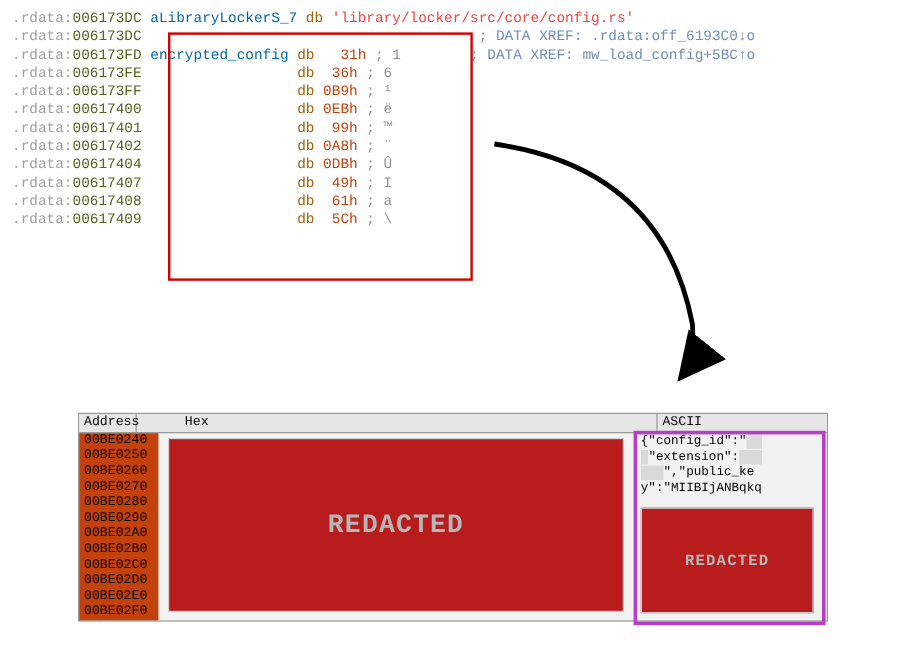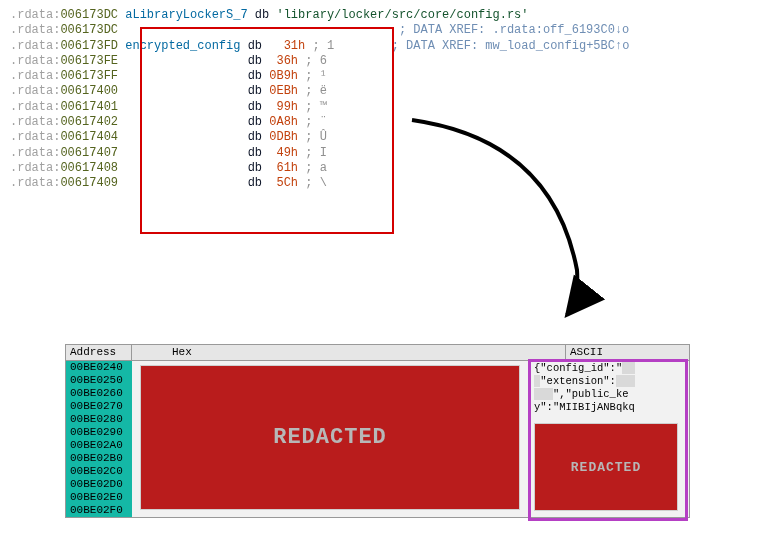--- a/index.html
+++ b/index.html
@@ -4,39 +4,39 @@
   <style>
     * { margin:0; padding:0; box-sizing:border-box; }
     body { font-family: Consolas, 'Courier New', monospace; font-size:12px;
            background:#fff; width:760px; height:543px; position:relative;
            overflow:hidden; }
     .ida { position:absolute; top:8px; left:10px; line-height:15.3px; }
     .row { white-space:pre; }
     .sec  { color:#a0a0a0; }
     .addr { color:#54631e; }
     .name { color:#0369a1; }
-    .kw   { color:#0f172a; }
+    .kw   { color:#a16207; }
     .hex  { color:#c2410c; }
     .sep  { color:#909090; }
-    .str  { color:#14532d; }
+    .str  { color:#ef4444; }
     .xref { color:#6f8eb4; }
     .red-box { position:absolute; top:27px; left:140px; width:254px;
                height:207px; border:2px solid #d40000; pointer-events:none; }
     .arrow { position:absolute; top:110px; left:402px; width:250px;
              height:220px; pointer-events:none; }
     .hexd { position:absolute; top:344px; left:65px; width:625px;
             border:1px solid #999; background:#f2f2f2; font-size:11px;
             line-height:13px; }
     .hexd-head { display:flex; background:#e6e6e6; border-bottom:1px solid #999; }
     .hexd-head div { padding:1px 4px; border-right:1px solid #999; }
-    .h-addr { width:66px; }
+    .h-addr { width:48px; }
     .h-hex  { width:398px;margin-left:36px; }
     .h-asc  { flex:1; border-right:none !important; }
     .hexd-body { display:flex; }
-    .hexd-addrs { width:66px; padding:0 4px; background:#14b8a6; }
+    .hexd-addrs { width:66px; padding:0 4px; background:#c2410c; }
     .hexd-hexcol { width:398px; position:relative; }
     .hexd-asccol { flex:1; position:relative; font-size:10.5px; }
     .redact { position:absolute; background:#b91c1c; color:#b7b7b7;
               display:flex; align-items:center; justify-content:center;
               font-family:Liberation Mono, monospace; font-weight:700;
               letter-spacing:1px; border:1px solid #cfcfcf; }
     .r1 { top:4px; left:8px; width:380px; height:145px; font-size:22px; }
     .r2 { top:62px; left:4px; width:144px; height:88px; font-size:13px; }
     .asc-text { position:absolute; top:1px; left:4px; color:#000;
                 white-space:pre; }

